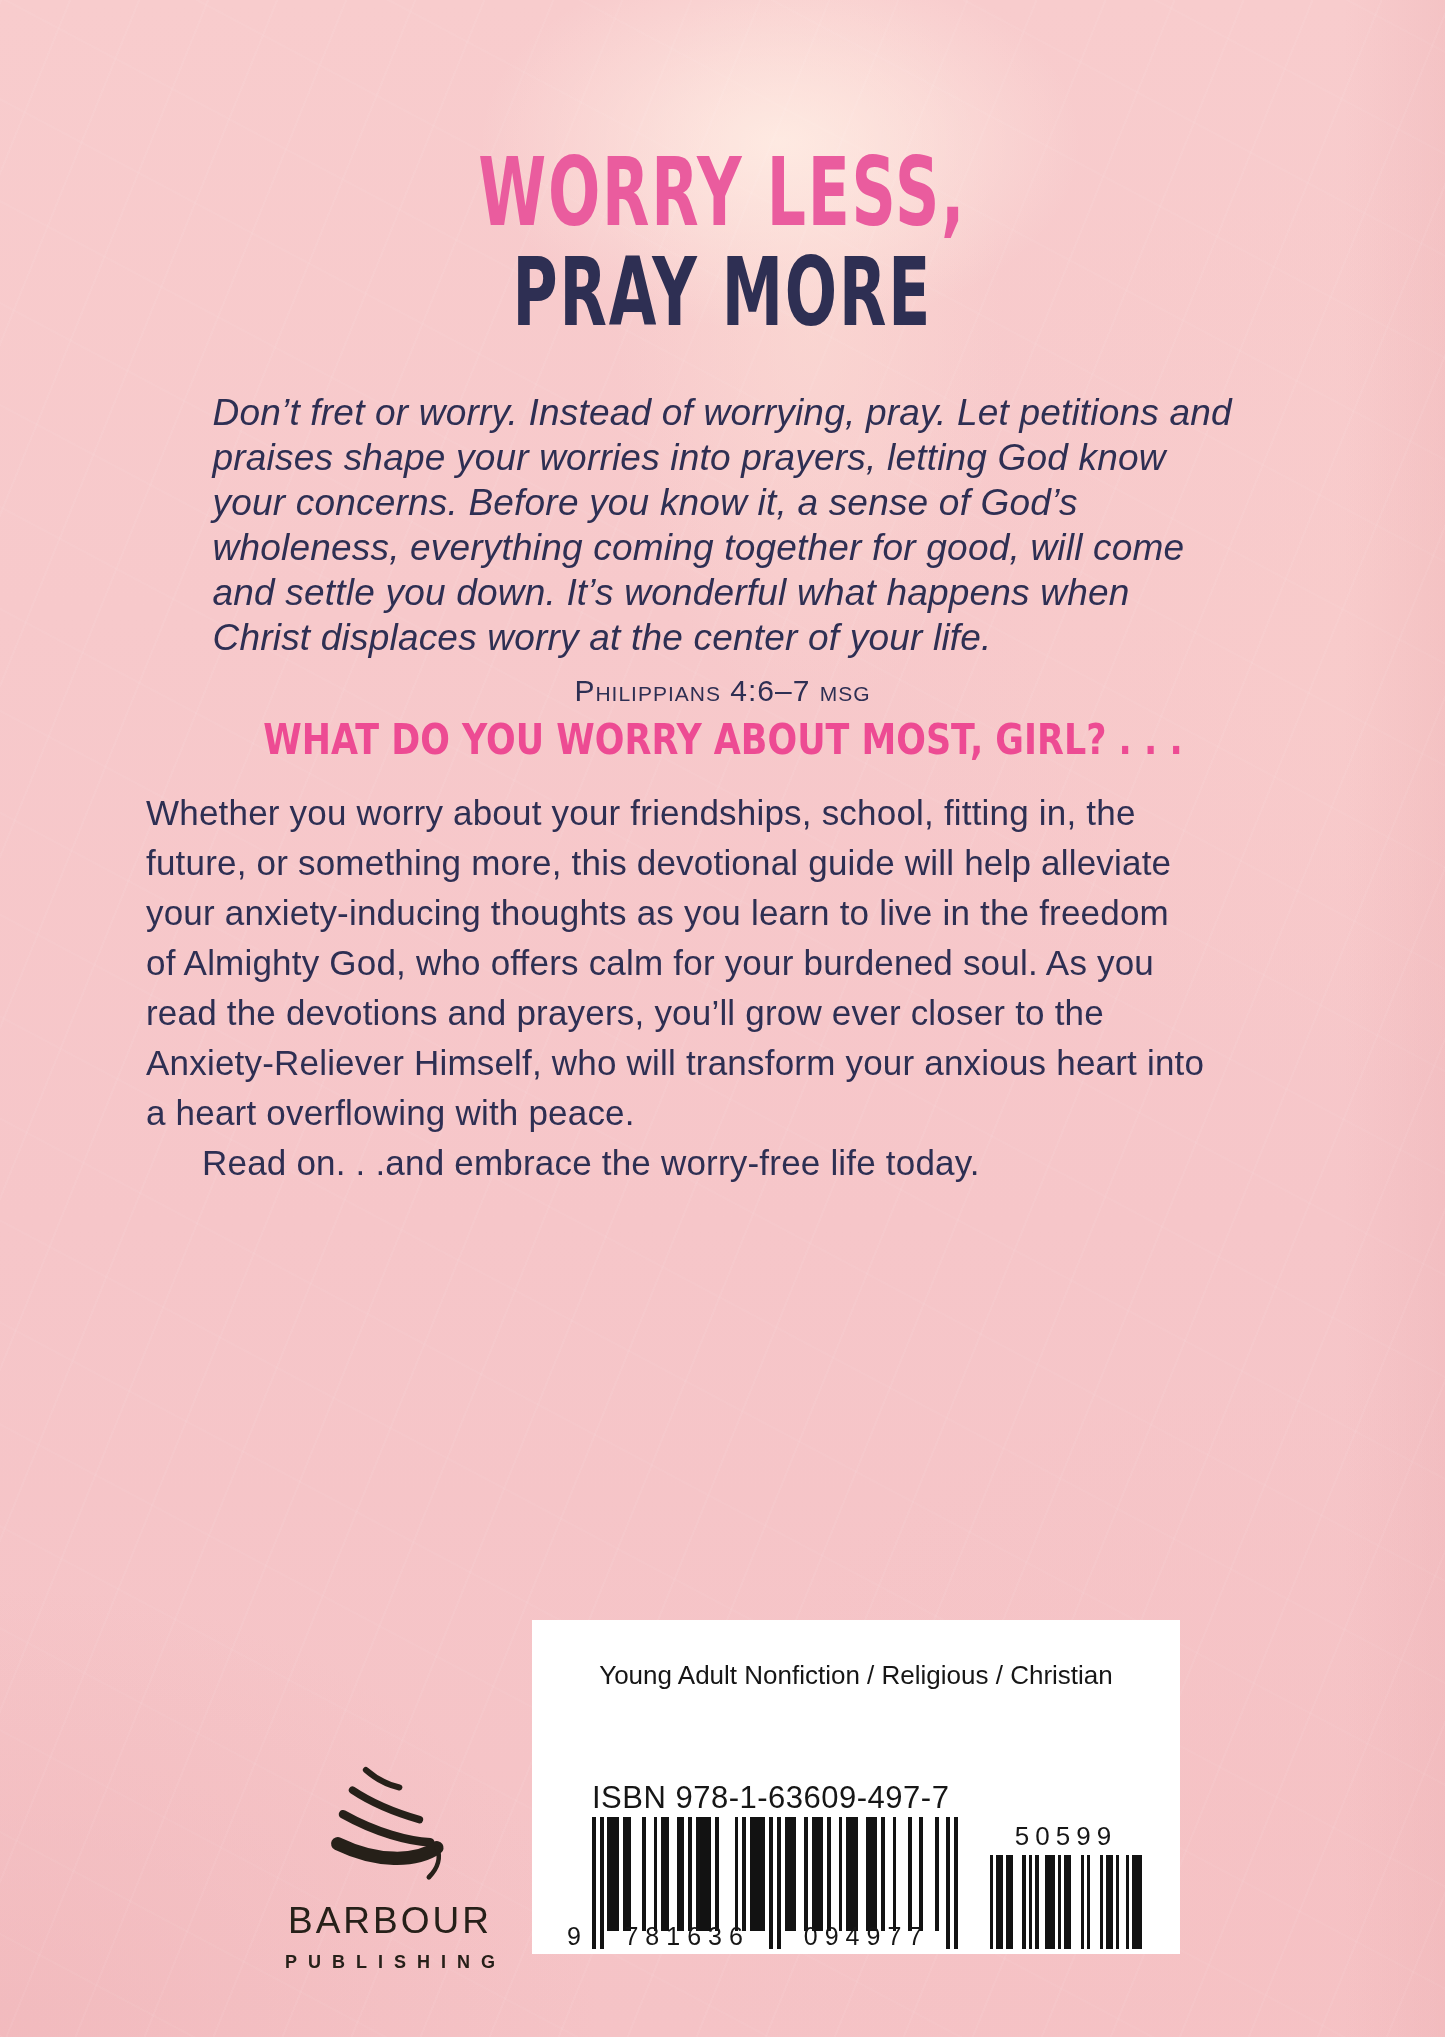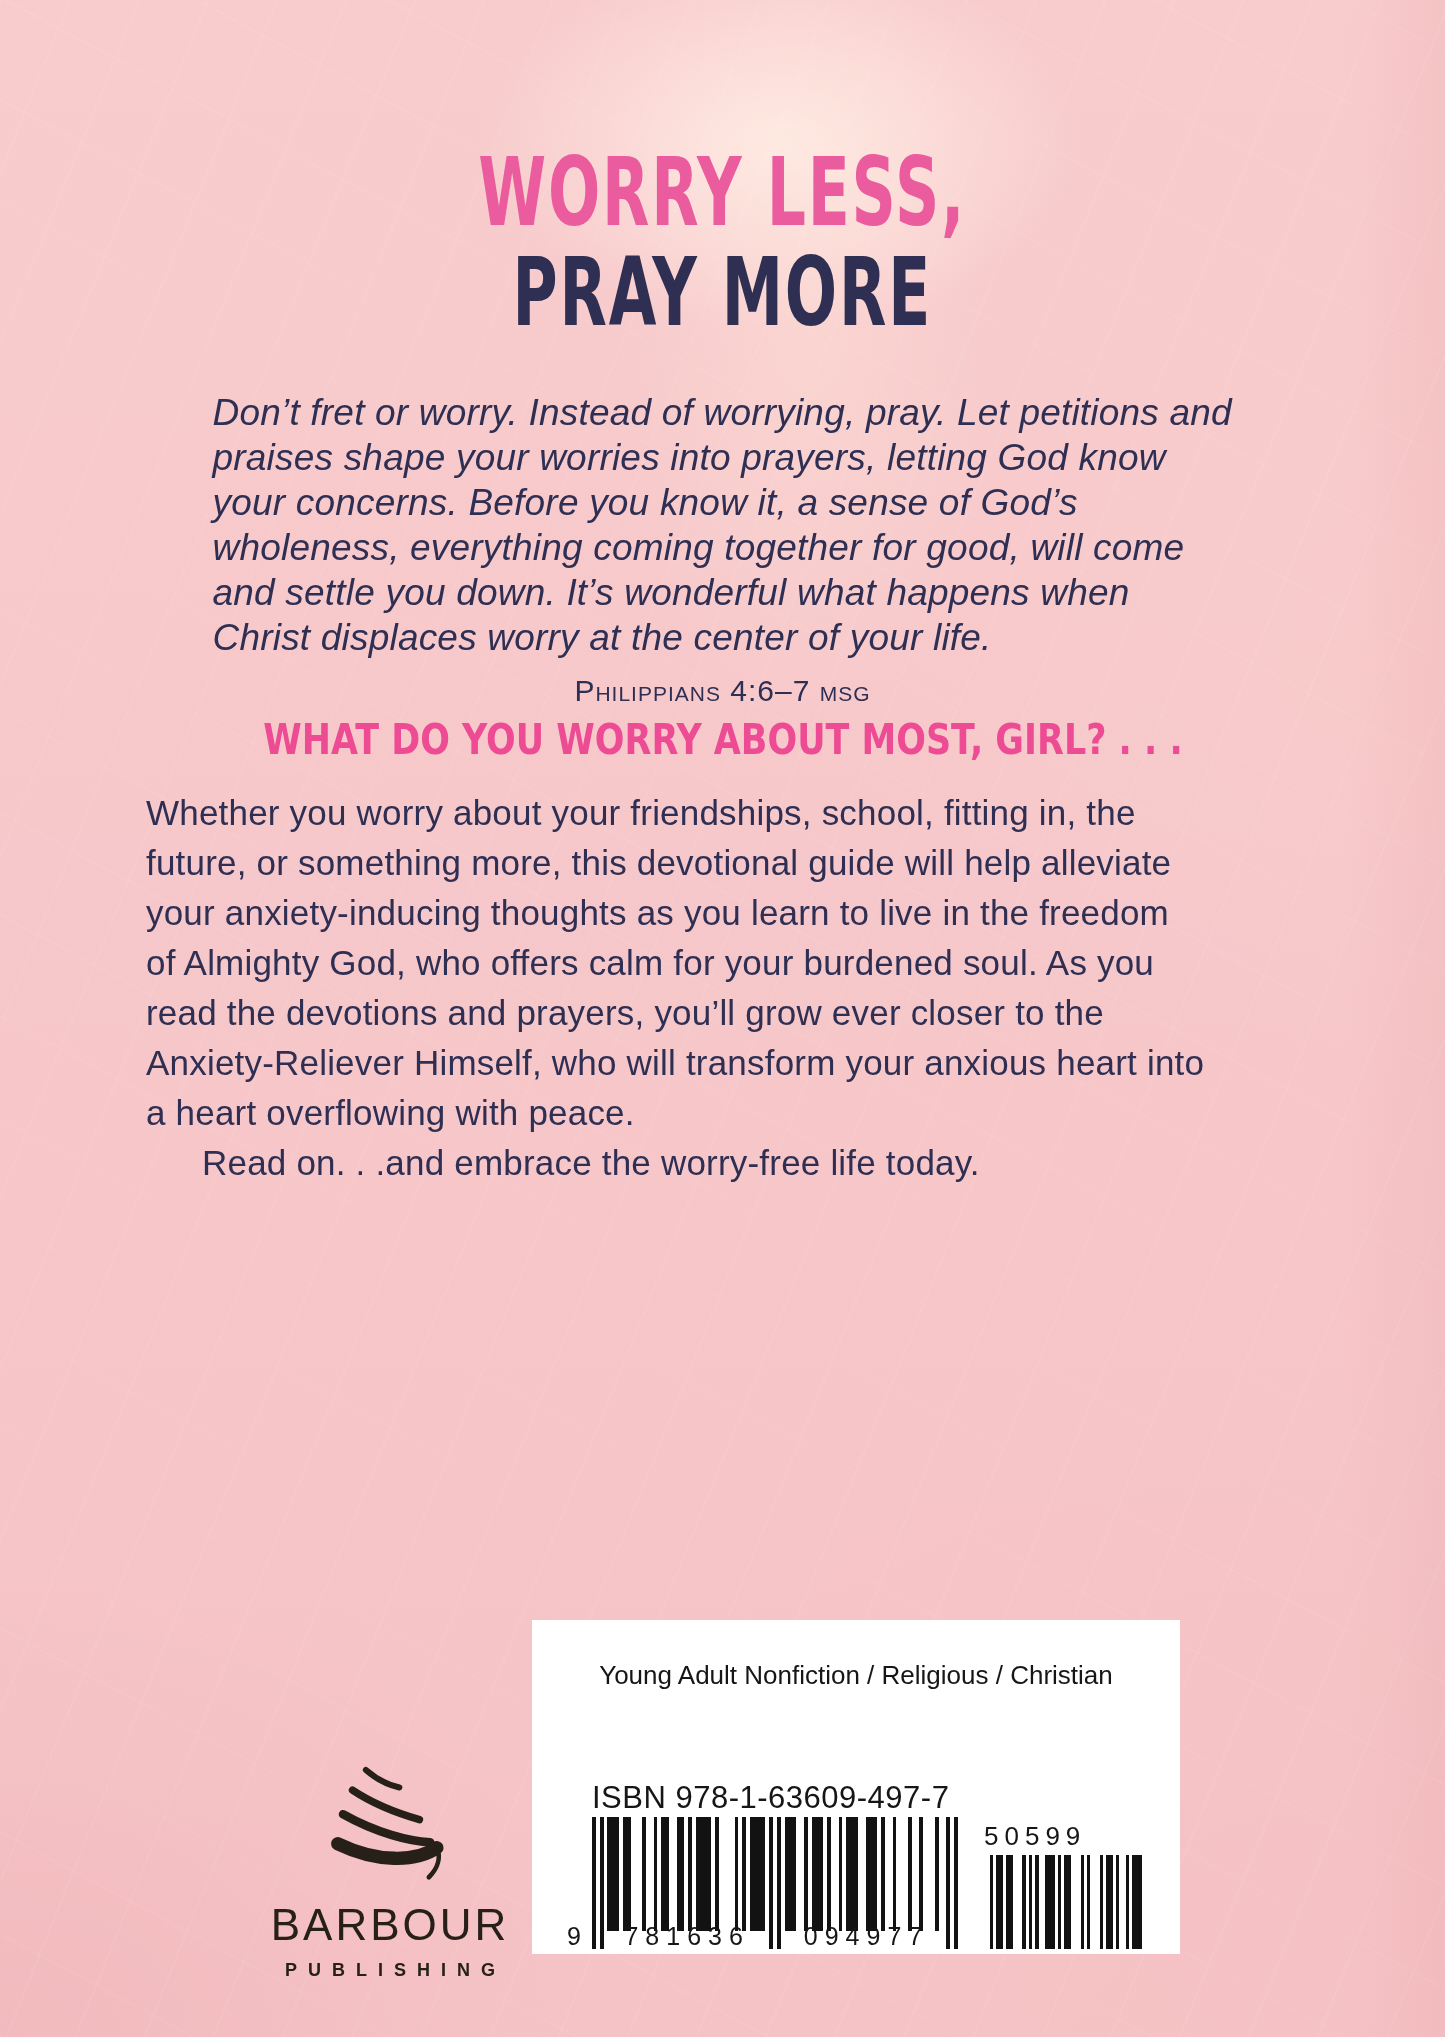--- a/index.html
+++ b/index.html
@@ -60,28 +60,28 @@
   .isbn{position:absolute;left:60px;top:160px;font-size:31px;letter-spacing:.5px;white-space:nowrap;}
   .main-barcode{position:absolute;left:60px;top:197px;width:366px;height:132px;}
   .main-barcode svg{position:absolute;left:0;top:0;width:100%;height:100%;shape-rendering:crispEdges;}
   svg rect{fill:#121212;}
   .bc-digits{position:absolute;left:0;bottom:-2px;width:100%;height:26px;font-size:25px;}
   .bc-digits span{position:absolute;bottom:0;text-align:center;letter-spacing:7px;white-space:nowrap;}
   .bc-lead{left:-7%;width:6%;}
   .bc-g1{left:4.5%;width:43%;}
   .bc-g2{left:53.5%;width:43%;}
   .addon-barcode{position:absolute;left:452px;top:205px;width:164px;height:124px;}
-  .addon-num{position:absolute;left:0;top:-4px;width:100%;font-size:26px;letter-spacing:6px;}
+  .addon-num{position:absolute;left:0;top:-4px;width:100%;text-align:center;font-size:26px;letter-spacing:6px;}
   .addon-barcode svg{position:absolute;left:6px;top:30px;width:152px;height:94px;shape-rendering:crispEdges;}
   
   .publisher{position:absolute;left:232px;top:1762px;width:316px;text-align:center;z-index:2;
     color:var(--logo-brown,#262019);}
   .logo-icon{display:block;margin:0 auto;width:178px;height:134px;}
   .logo-icon path{stroke:var(--logo-brown,#262019);fill:none;stroke-linecap:round;}
-  .pub-name{margin-top:4px;font-size:44px;letter-spacing:3px;font-weight:400;}
+  .pub-name{margin-top:4px;font-size:37px;letter-spacing:3px;font-weight:400;}
   .pub-sub{margin-top:10px;font-size:18px;letter-spacing:11px;padding-left:11px;font-weight:700;}
 </style>
 </head>
 <body>
 
 <div class="page">
 
   <div class="title-wrap">
     <span class="title-line title-1">WORRY LESS,</span><br>
     <span class="title-line title-2">PRAY MORE</span>

